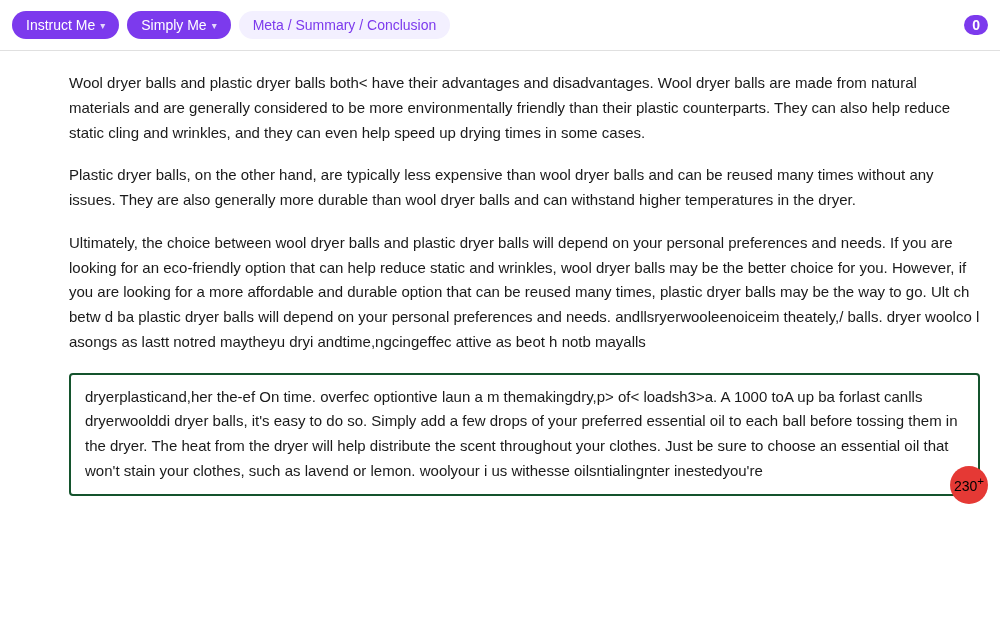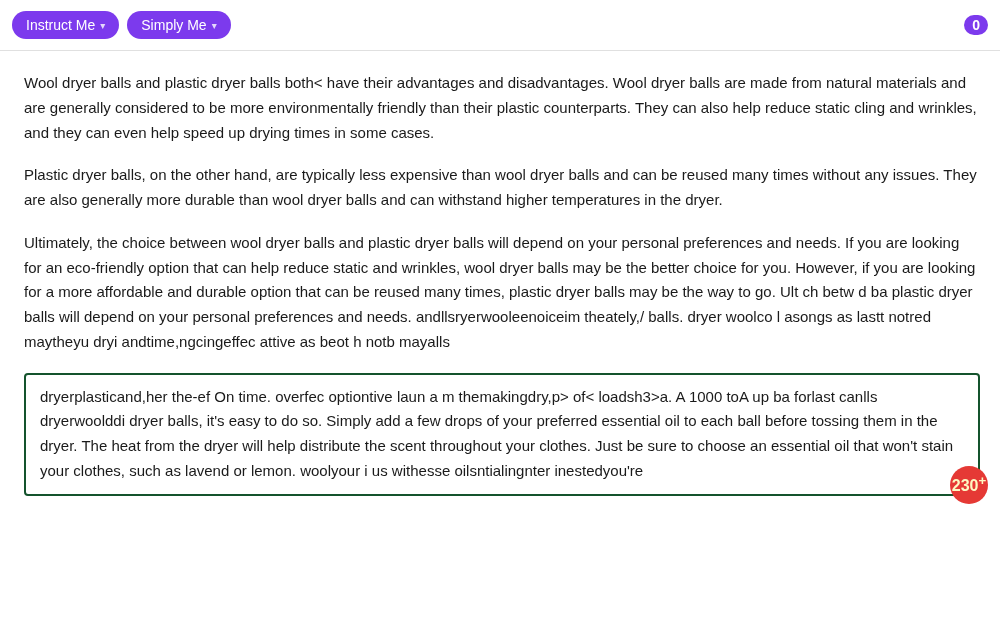--- a/index.html
+++ b/index.html
@@ -82,24 +82,25 @@
       background: #7c3aed;
       color: #fff;
       border-radius: 12px;
       padding: 2px 8px;
       font-size: 14px;
       font-weight: bold;
     }
 
     
     .content {
-      padding: 20px 20px 20px 24px;
+      padding: 20px 20px 20px 38px;
       line-height: 1.65;
       font-size: 15px;
       color: #1a1a1a;
+      margin-left: 31px;
     }
 
     .paragraph {
       margin-bottom: 18px;
     }
 
     
     .highlighted-section {
       border: 2px solid #14532d;
       border-radius: 4px;
@@ -113,46 +114,49 @@
       text-decoration-color: #e53935;
       text-decoration-thickness: 2px;
     }
 
     
     .corner-badge {
       position: absolute;
       bottom: -10px;
       right: -10px;
       background: #e53935;
-      color: #fef9c3;
+      color: #000000;
       border-radius: 50%;
       width: 38px;
       height: 38px;
       display: flex;
       align-items: center;
       justify-content: center;
-      font-size: 16px;
-      font-weight: bold;
+      font-size: 14px;
+      font-weight: normal;
     }
   </style>
 </head>
 <body>
 
 <div class="toolbar">
   <button class="toolbar-btn">
     <span>Instruct Me</span>
     <span class="chevron">▾</span>
   </button>
 
   <button class="toolbar-btn">
     <span>Simply Me</span>
     <span class="chevron">▾</span>
   </button>
 
 
+  <button class="toolbar-meta">
+    <span>Meta / Summary / Conclusion</span>
+  </button>
 
   <div class="toolbar-right">
     <button class="icon-btn">
       <span>
         <svg viewBox="0 0 24 24" fill="none" stroke="#5cb85c" stroke-width="2">
           <path d="M12 2L4 6v6c0 5.25 3.75 10.15 8 11.5C16.25 22.15 20 17.25 20 12V6L12 2z"></path>
           <polyline points="9,12 11,14 15,10"></polyline>
         </svg>
       </span>
     </button>

